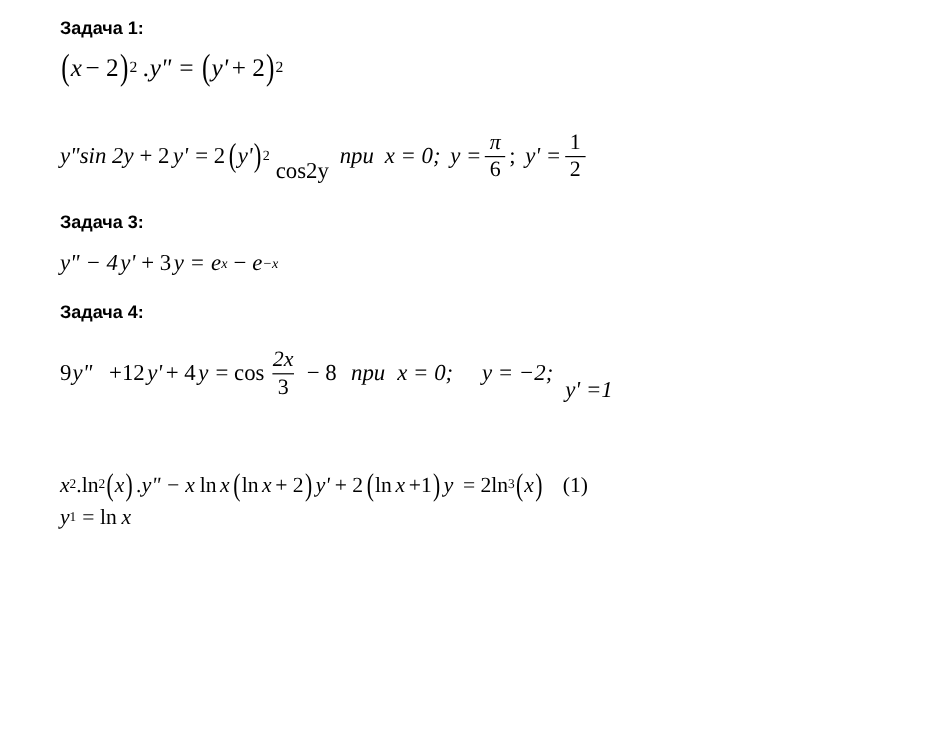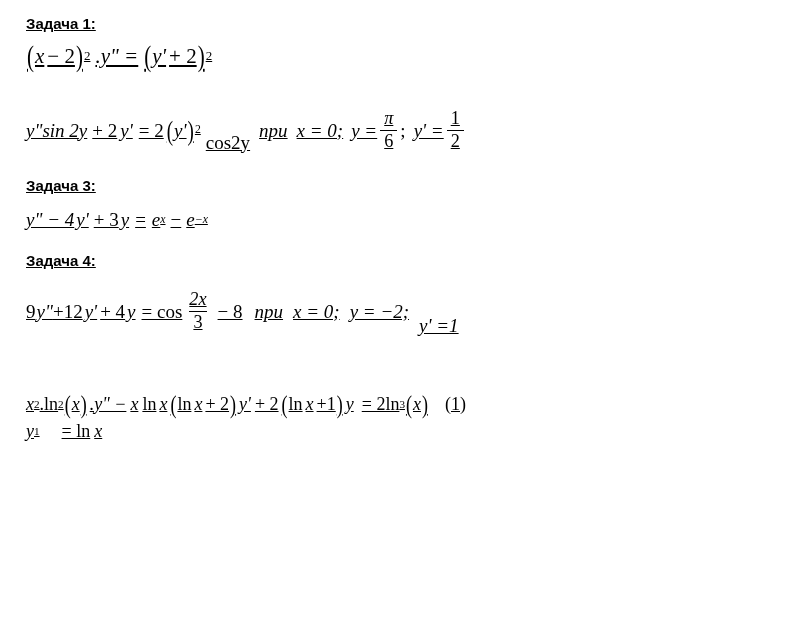--- a/index.html
+++ b/index.html
@@ -15,22 +15,21 @@
     overflow: hidden;
   }
   .page {
     position: relative;
     width: 790px;
     height: 621px;
     padding: 0;
     box-sizing: border-box;
   }
   .task-block {
-    padding: 0 26px;
-    text-decoration: underline;
+    padding: 0 50px;
   }
   .task-heading {
     font-family: "Liberation Sans", sans-serif;
     font-weight: bold;
     font-size: 15px;
     margin: 0;
     padding: 0;
     line-height: 1.1;
   }
   .formula {
@@ -165,33 +164,33 @@
         <sup class="ex">−x</sup>
     </div>
   </div>
 
   <div class="task-block" style="padding-top:24px;">
     <div class="task-heading">Задача 4:</div>
     <div class="sp-after-heading" style="height:18px;"></div>
     <div class="formula" style="font-size:19px;">
       <span class="upright">9</span>
         <span class="ital" style="margin-left:1px;">y"</span>
-        <span class="upright" style="margin-left:0;">+12</span>
+        <span class="upright" style="margin-left:14px;">+12</span>
         <span class="ital" style="margin-left:2px;">y'</span>
         <span class="upright" style="margin-left:3px;">+ 4</span>
         <span class="ital" style="margin-left:2px;">y</span>
         <span class="upright" style="margin-left:6px;">= cos</span>
         <span class="frac">
           <span class="num ital">2x</span>
           <span class="den upright">3</span>
         </span>
         <span class="upright" style="margin-left:4px;">− 8</span>
         <span class="bold-italic" style="margin-left:12px;">при</span>
         <span class="ital" style="margin-left:10px;">x = 0;</span>
-        <span class="ital" style="margin-left:10px;">y = −2;</span>
+        <span class="ital" style="margin-left:24px;">y = −2;</span>
         <span class="ital" style="margin-left:10px;margin-top:28px;">y' =1</span>
     </div>
   </div>
 
   <div class="task-block" style="padding-top:26px;">
     <div class="sp-after-heading" style="height:20px;"></div>
     <div class="sp-small" style="height:14px;"></div>
     <div class="formula" style="font-size:18px;">
       <span class="ital">x</span>
         <sup class="exn">2</sup>
@@ -221,18 +220,18 @@
         <sup class="exn">3</sup>
         <span class="paren-big">(</span>
         <span class="ital">x</span>
         <span class="paren-big">)</span>
         <span class="upright" style="margin-left:16px;">(1)</span>
     </div>
     <div class="sp-small" style="height:9px;"></div>
     <div class="formula" style="font-size:18px;">
       <span class="ital">y</span>
         <sub class="sb">1</sub>
-        <span class="upright" style="margin-left:22px;">= ln</span>
+        <span class="upright" style="margin-left:5px;">= ln</span>
         <span class="ital" style="margin-left:4px;">x</span>
     </div>
   </div>
 
 </div>
 
 </body></html>

